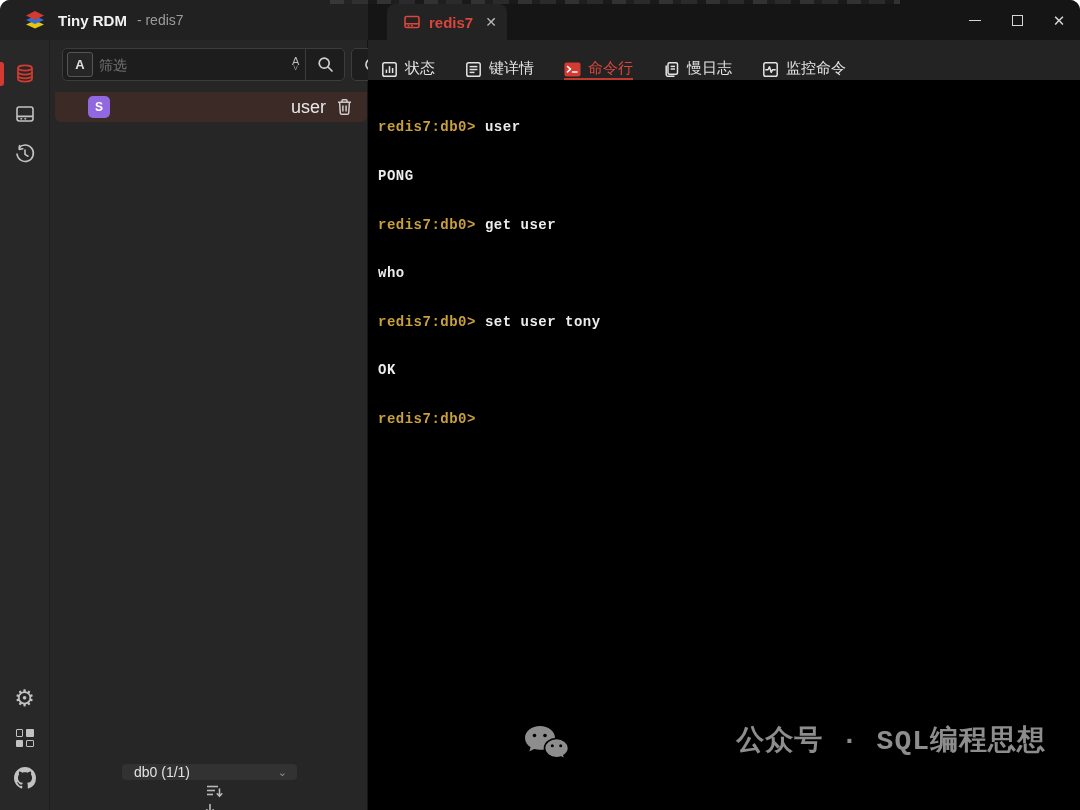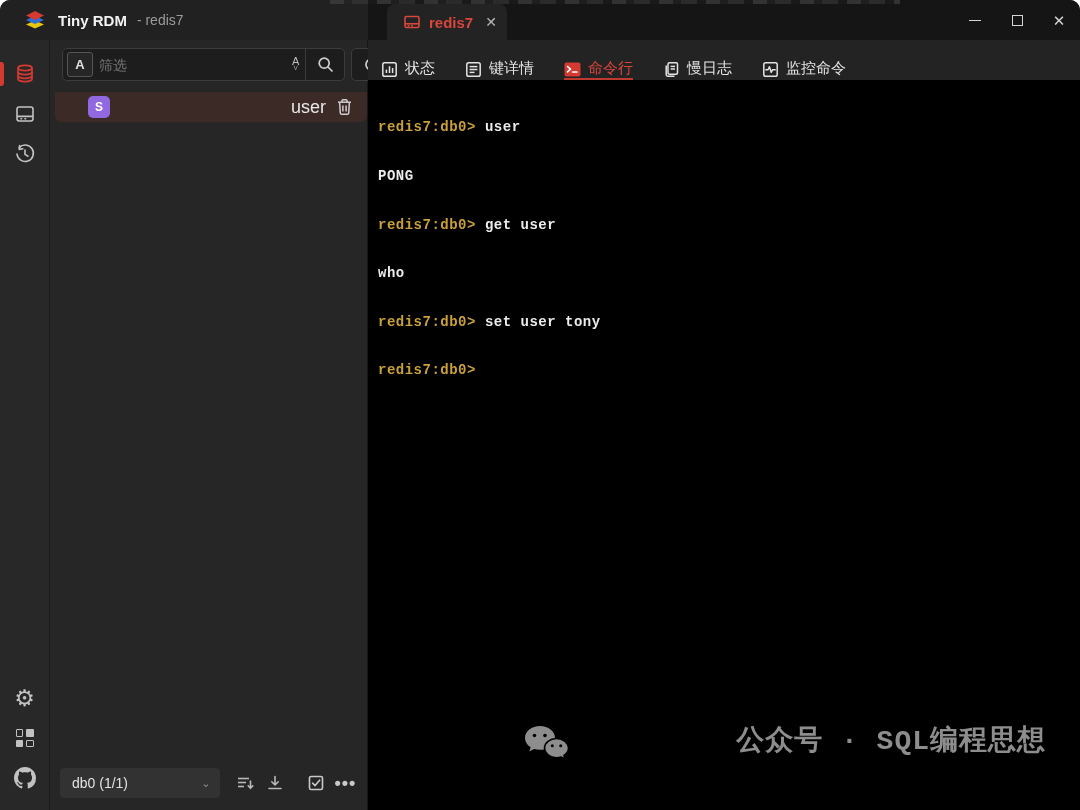--- a/index.html
+++ b/index.html
@@ -74,21 +74,21 @@
   .key-row {
     margin:0 0 0 5px; height:30px; background:#3c2a27; border-radius:0 0 6px 6px;
     display:flex; align-items:center; padding:0 14px 0 33px; gap:10px;
   }
   .key-badge {
     width:22px; height:22px; background:#9268e0; color:#fff; border-radius:5px;
     font-size:12px; font-weight:bold; display:flex; align-items:center; justify-content:center;
   }
   .key-name { color:#e8e8e8; font-size:18px; flex:1;text-align:right; }
   .key-trash { color:#d0cdcd; }
-  .panel-bottom { height:46px; display:flex; align-items:center; padding:0 8px 8px 10px; gap:2px; }
+  .panel-bottom { height:46px; display:flex; align-items:center; padding:0 8px 8px 10px; gap:2px;flex-direction:column; }
   .db-select {
     width:175px; height:30px; background:#323232; border-radius:4px; display:flex;
     align-items:center; padding:0 10px 0 12px; color:#e2e2e2; font-size:14px;
   }
   .db-select-chevron { margin-left:auto; color:#8f8f8f; font-size:11px; }
   .pb-icon { width:30px; height:30px; display:flex; align-items:center; justify-content:center; color:#b9b9b9; }
   .ellipsis-glyph { font-size:18px; letter-spacing:1px; color:#c9c9c9; font-weight:bold; }
   
   .main { flex:1; display:flex; flex-direction:column; background:#000; }
   .nav-toolbar { height:40px; flex:none; background:#232323; display:flex; align-items:stretch; padding-left:13px; }
@@ -333,20 +333,21 @@
           <span>监控命令</span>
         </div>
       </div>
 
       <div class="terminal">
         <div class="t-line"><span class="t-prompt">redis7:db0&gt;</span><span>user</span></div>
         <div class="t-line"><span>PONG</span></div>
         <div class="t-line"><span class="t-prompt">redis7:db0&gt;</span><span>get user</span></div>
         <div class="t-line"><span>who</span></div>
         <div class="t-line"><span class="t-prompt">redis7:db0&gt;</span><span>set user tony</span></div>
+        <div class="t-line"><span>OK</span></div>
         <div class="t-line"><span class="t-prompt">redis7:db0&gt;</span></div>
 
         <div class="watermark">
           <span>
             <svg width="46" height="38" viewBox="0 0 46 38">
               <path d="M17 2 C8.7 2 2 7.3 2 13.9 c0 3.8 2.2 7.1 5.6 9.3 l-1.3 4.2 4.8-2.4 c1.8.5 3.8.8 5.9.8 8.3 0 15-5.3 15-11.9 C32 7.3 25.3 2 17 2 Z" fill="#8d8d8d"></path>
               <circle cx="11.5" cy="11.5" r="1.8" fill="#000"></circle>
               <circle cx="22" cy="11.5" r="1.8" fill="#000"></circle>
               <path d="M33.5 14.5 c-6.6 0-12 4.3-12 9.6 0 5.3 5.4 9.6 12 9.6 1.6 0 3.2-.25 4.6-.7l4 2-1.1-3.5 c2.7-1.75 4.5-4.4 4.5-7.4 0-5.3-5.4-9.6-12-9.6Z" fill="#8d8d8d" stroke="#000" stroke-width="1.6"></path>
               <circle cx="29.3" cy="21.8" r="1.5" fill="#000"></circle>

